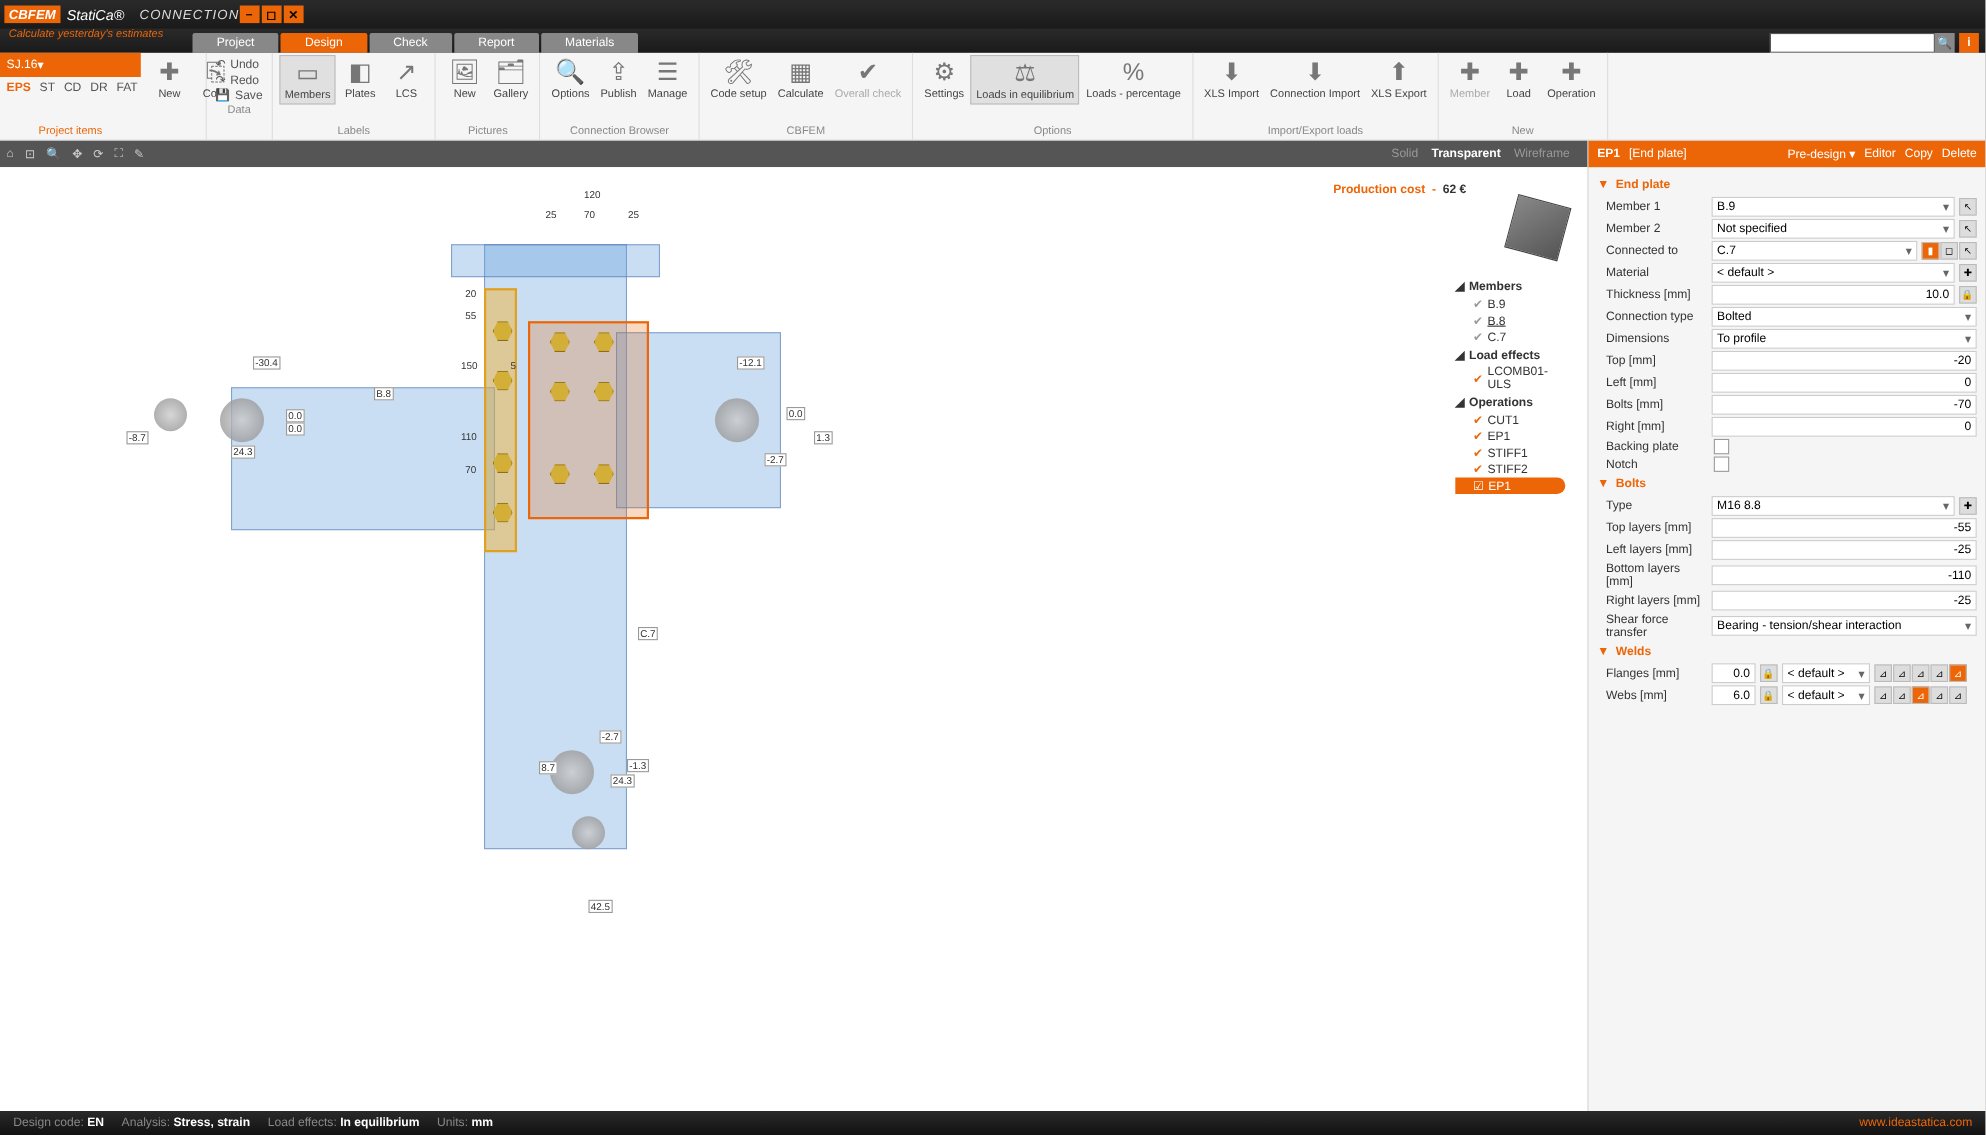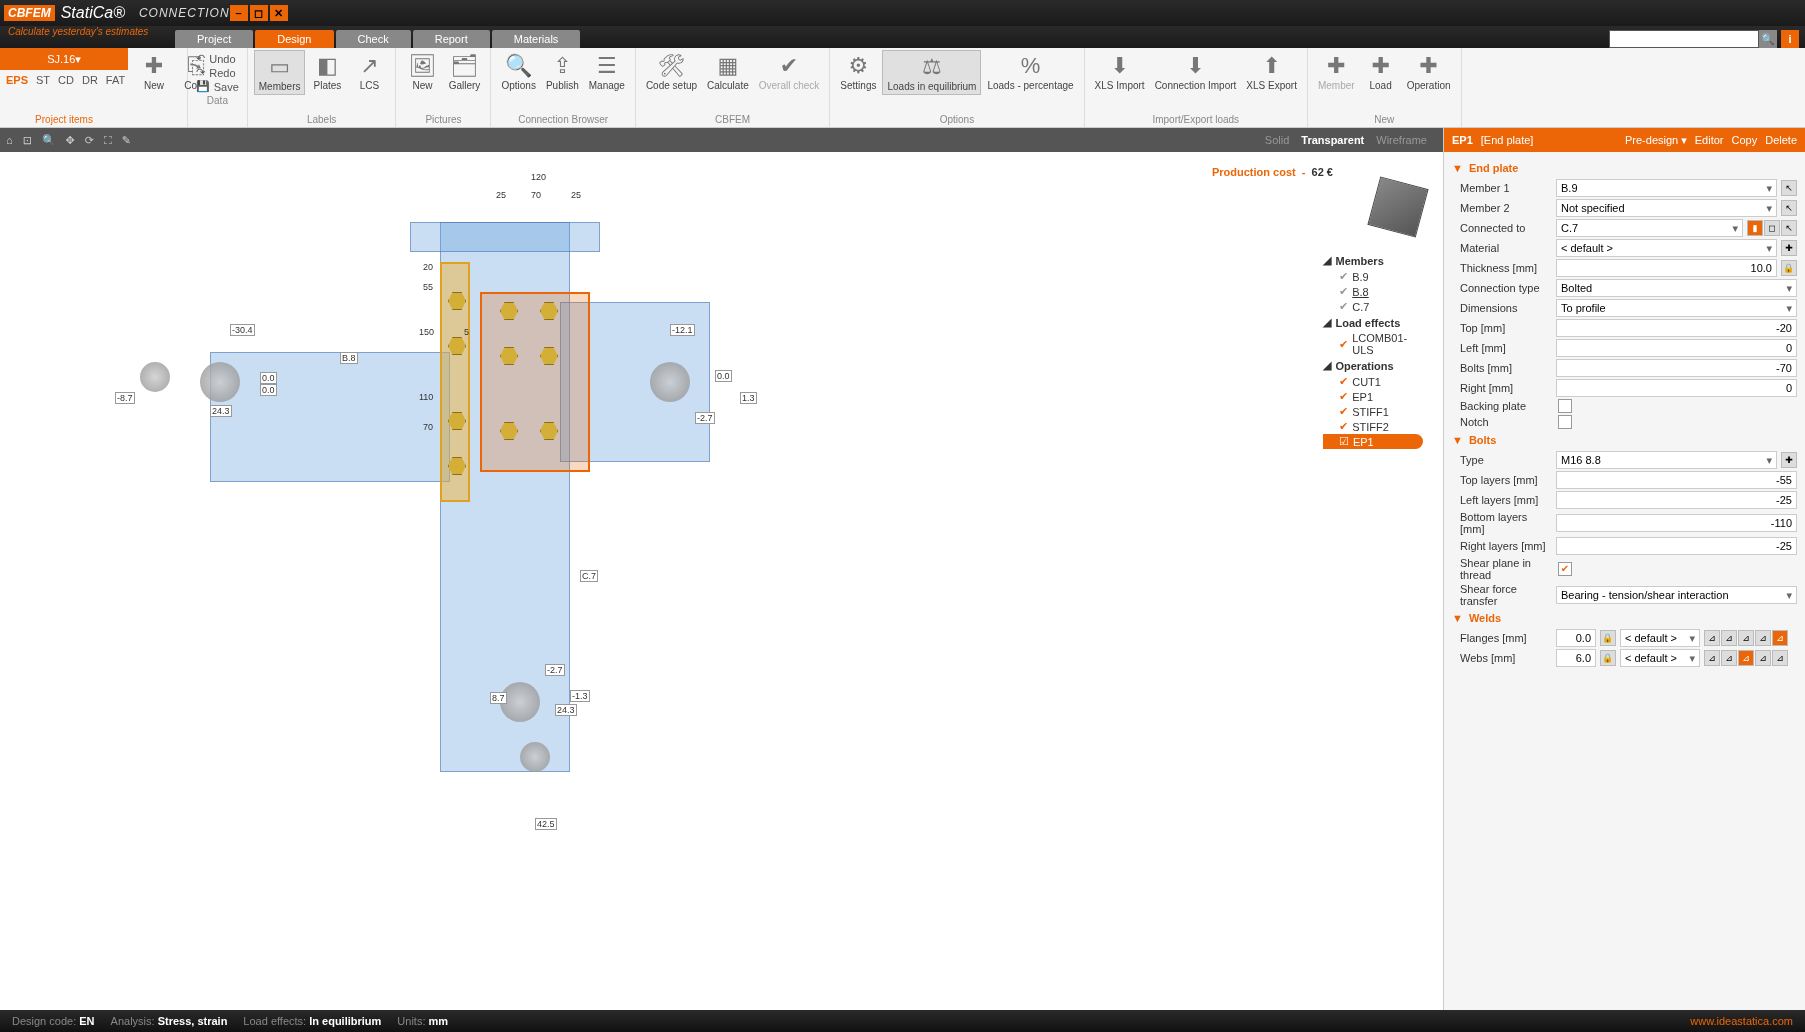--- a/index.html
+++ b/index.html
@@ -1,36 +1,36 @@
 <!DOCTYPE html>
 <html><head>
 <meta charset="utf-8">
 <style>
 *{margin:0;padding:0;box-sizing:border-box;font-family:"Segoe UI",Arial,sans-serif;font-size:11px}
 body{background:#fff;overflow:hidden;user-select:none}
 .app{width:1805px;height:1032px;display:flex;flex-direction:column;background:#1a1a1a}
 .titlebar{height:26px;background:linear-gradient(#2a2a2a,#1a1a1a);display:flex;align-items:center;color:#fff;padding:0 4px}
 .logo-area{display:flex;align-items:center;gap:6px}
 .logo-idea{background:#ec6608;color:#fff;font-weight:bold;font-style:italic;padding:1px 4px;font-size:12px}
-.logo-statica{color:#fff;font-style:italic;font-size:16px}
+.logo-statica{color:#fff;font-style:italic;font-size:13px}
 .logo-conn{color:#ddd;font-style:italic;font-size:12px;margin-left:8px;letter-spacing:1px}
 .title-center{flex:1;text-align:center;color:#ccc}
 .win-btns{display:flex;gap:2px}
 .win-btn{width:18px;height:16px;background:#ec6608;color:#000;display:flex;align-items:center;justify-content:center;font-weight:bold;cursor:pointer}
 .tagline{position:absolute;top:26px;left:8px;color:#ec6608;font-style:italic;font-size:10px}
 .tabbar{height:22px;display:flex;align-items:flex-end;background:linear-gradient(#2a2a2a,#1a1a1a);padding-left:175px;gap:2px}
 .tab{padding:3px 22px;background:#888;color:#fff;cursor:pointer;border-radius:2px 2px 0 0}
 .tab.active{background:#ec6608}
 .searchbox{margin-left:auto;margin-right:6px;display:flex;align-items:center}
 .searchbox input{width:150px;height:18px;border:1px solid #555;background:#fff;padding:0 4px}
 .searchbox .sbtn{width:18px;height:18px;background:#888;color:#fff;display:flex;align-items:center;justify-content:center}
 .help-btn{width:18px;height:18px;background:#ec6608;color:#fff;display:flex;align-items:center;justify-content:center;font-weight:bold;margin-left:4px}
 .ribbon{height:80px;background:#f5f5f5;display:flex;border-bottom:1px solid #ccc}
 .ribbon-left{width:128px;display:flex;flex-direction:column}
-.proj-select{height:22px;background:#ec6608;color:#fff;display:flex;align-items:center;padding:0 6px;justify-content:center}
+.proj-select{height:22px;background:#ec6608;color:#fff;display:flex;align-items:center;padding:0 6px;justify-content:flex-start}
 .proj-row{display:flex;gap:8px;padding:4px 6px;color:#555}
 .proj-row .pi{cursor:pointer}
 .proj-row .pi.act{color:#ec6608;font-weight:bold}
 .ribbon-group{border-right:1px solid #ddd;display:flex;flex-direction:column;padding:2px 6px 0}
 .ribbon-items{display:flex;gap:2px;flex:1;align-items:flex-start}
 .ribbon-btn{display:flex;flex-direction:column;align-items:center;justify-content:flex-start;padding:2px 4px;cursor:pointer;min-width:40px;text-align:center;color:#444}
 .ribbon-btn.sel{background:#e0e0e0;border:1px solid #bbb}
 .ribbon-btn.dis{color:#aaa}
 .ribbon-btn .ico{font-size:22px;height:28px;display:flex;align-items:center;justify-content:center;color:#777}
 .ribbon-btn .lbl{font-size:10px;line-height:11px}
@@ -557,24 +557,20 @@
               <span>-110</span>
             </div>
           </div>
         <div class="rp-row">
             <div class="rp-label">Right layers [mm]</div>
             <div class="rp-input num">
               <span>-25</span>
             </div>
           </div>
         <div class="rp-row">
-            <div class="rp-label">Shear plane in thread</div>
-            <div class="rp-chk on"></div>
-          </div>
-        <div class="rp-row">
             <div class="rp-label">Shear force transfer</div>
             <div class="rp-input rp-dd">
               <span>Bearing - tension/shear interaction</span>
             </div>
           </div>
 
         <div class="rp-section">▼ <span>Welds</span></div>
         <div class="rp-row">
             <div class="rp-label">Flanges [mm]</div>
           <div class="rp-input num" style="flex:0 0 40px">

